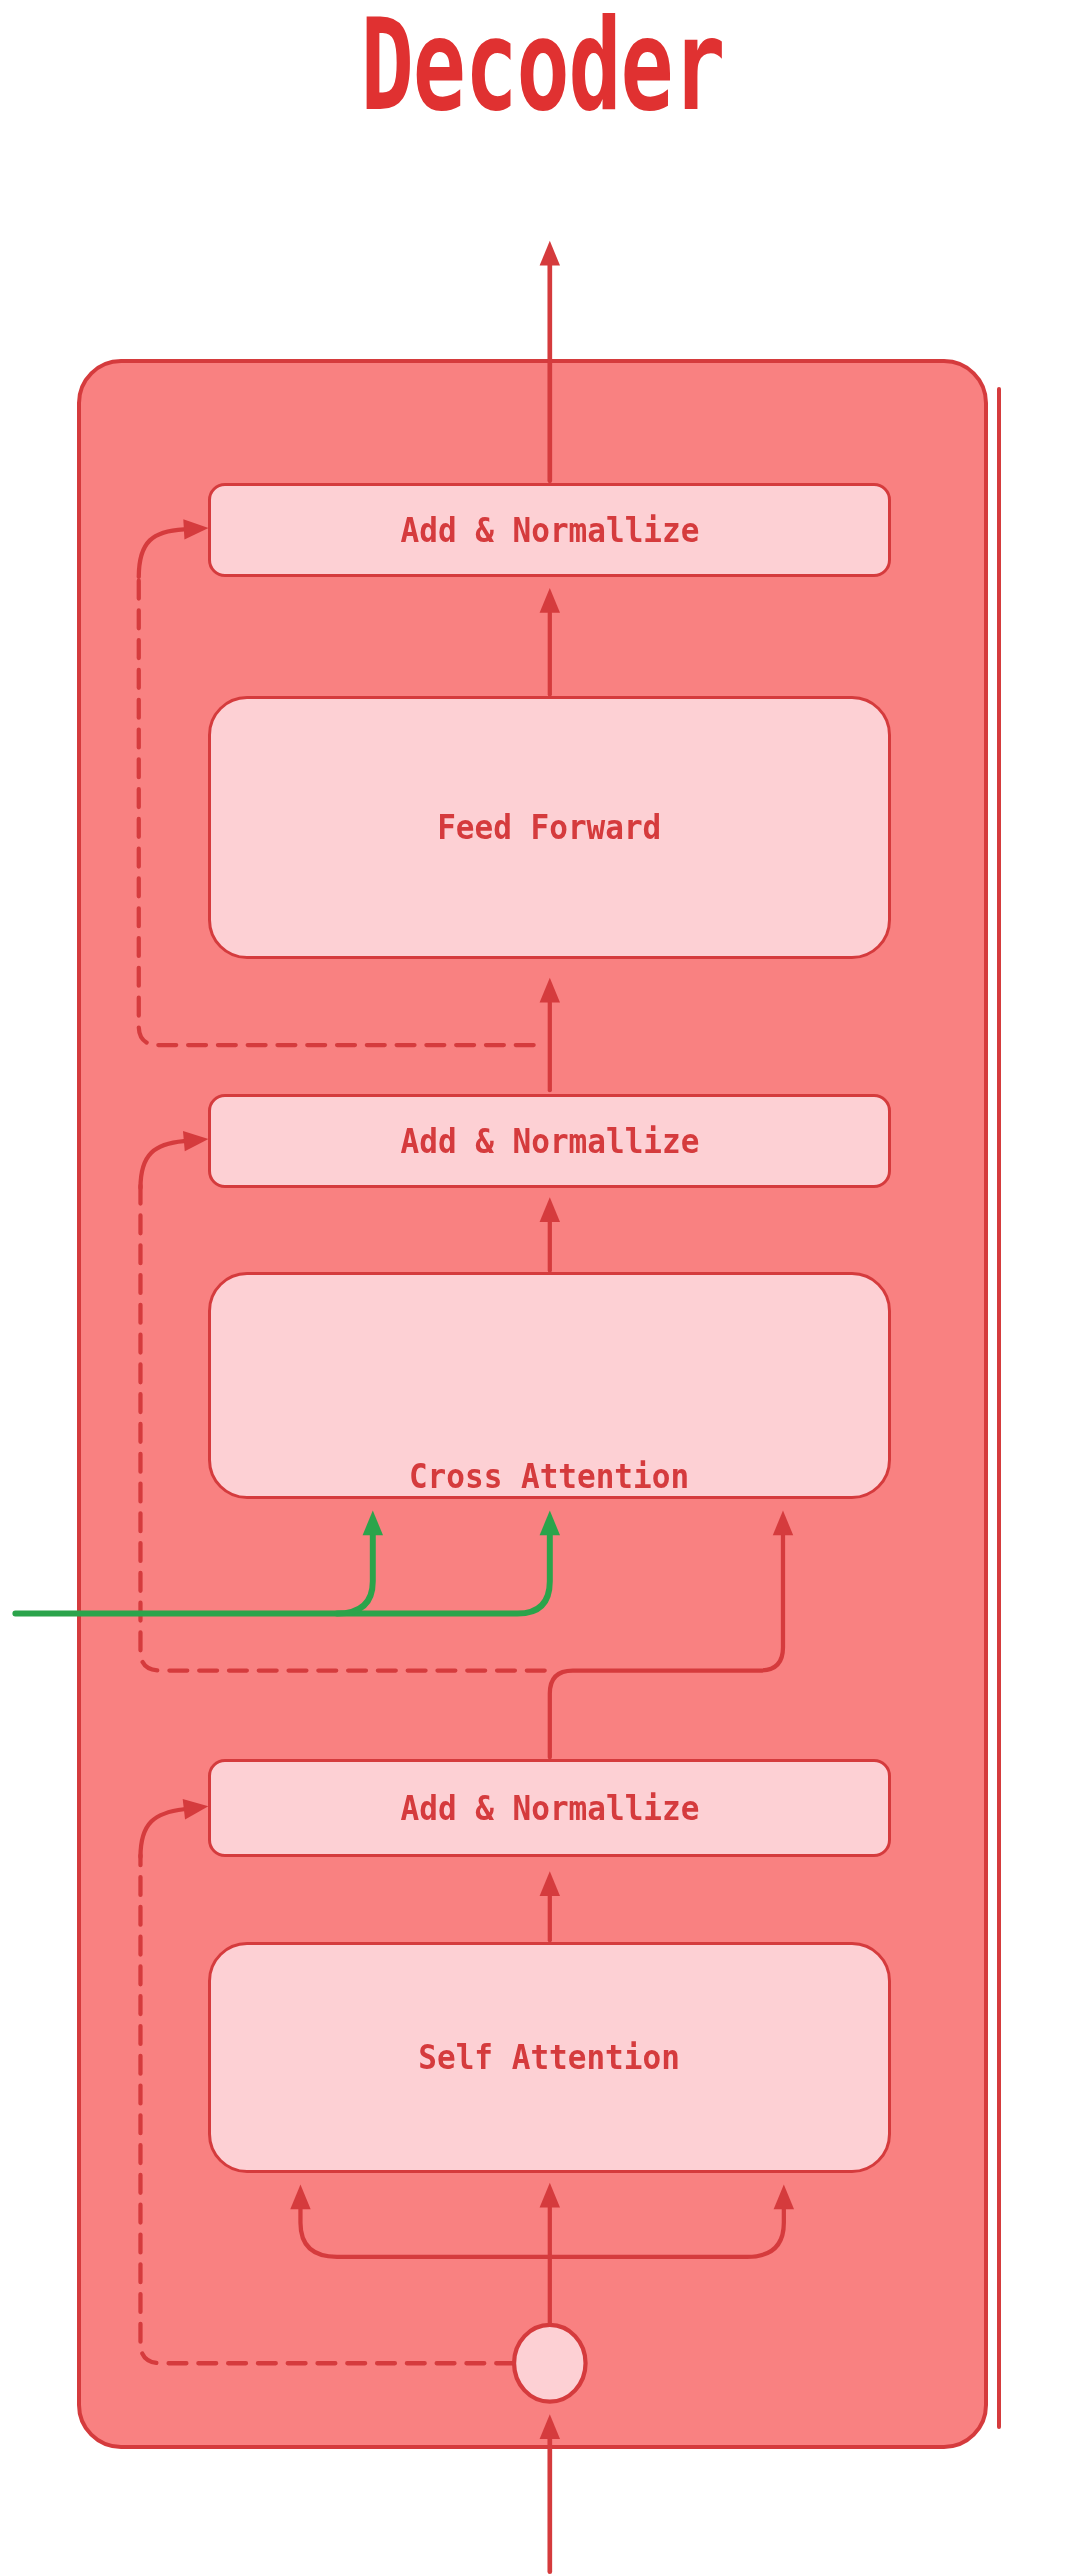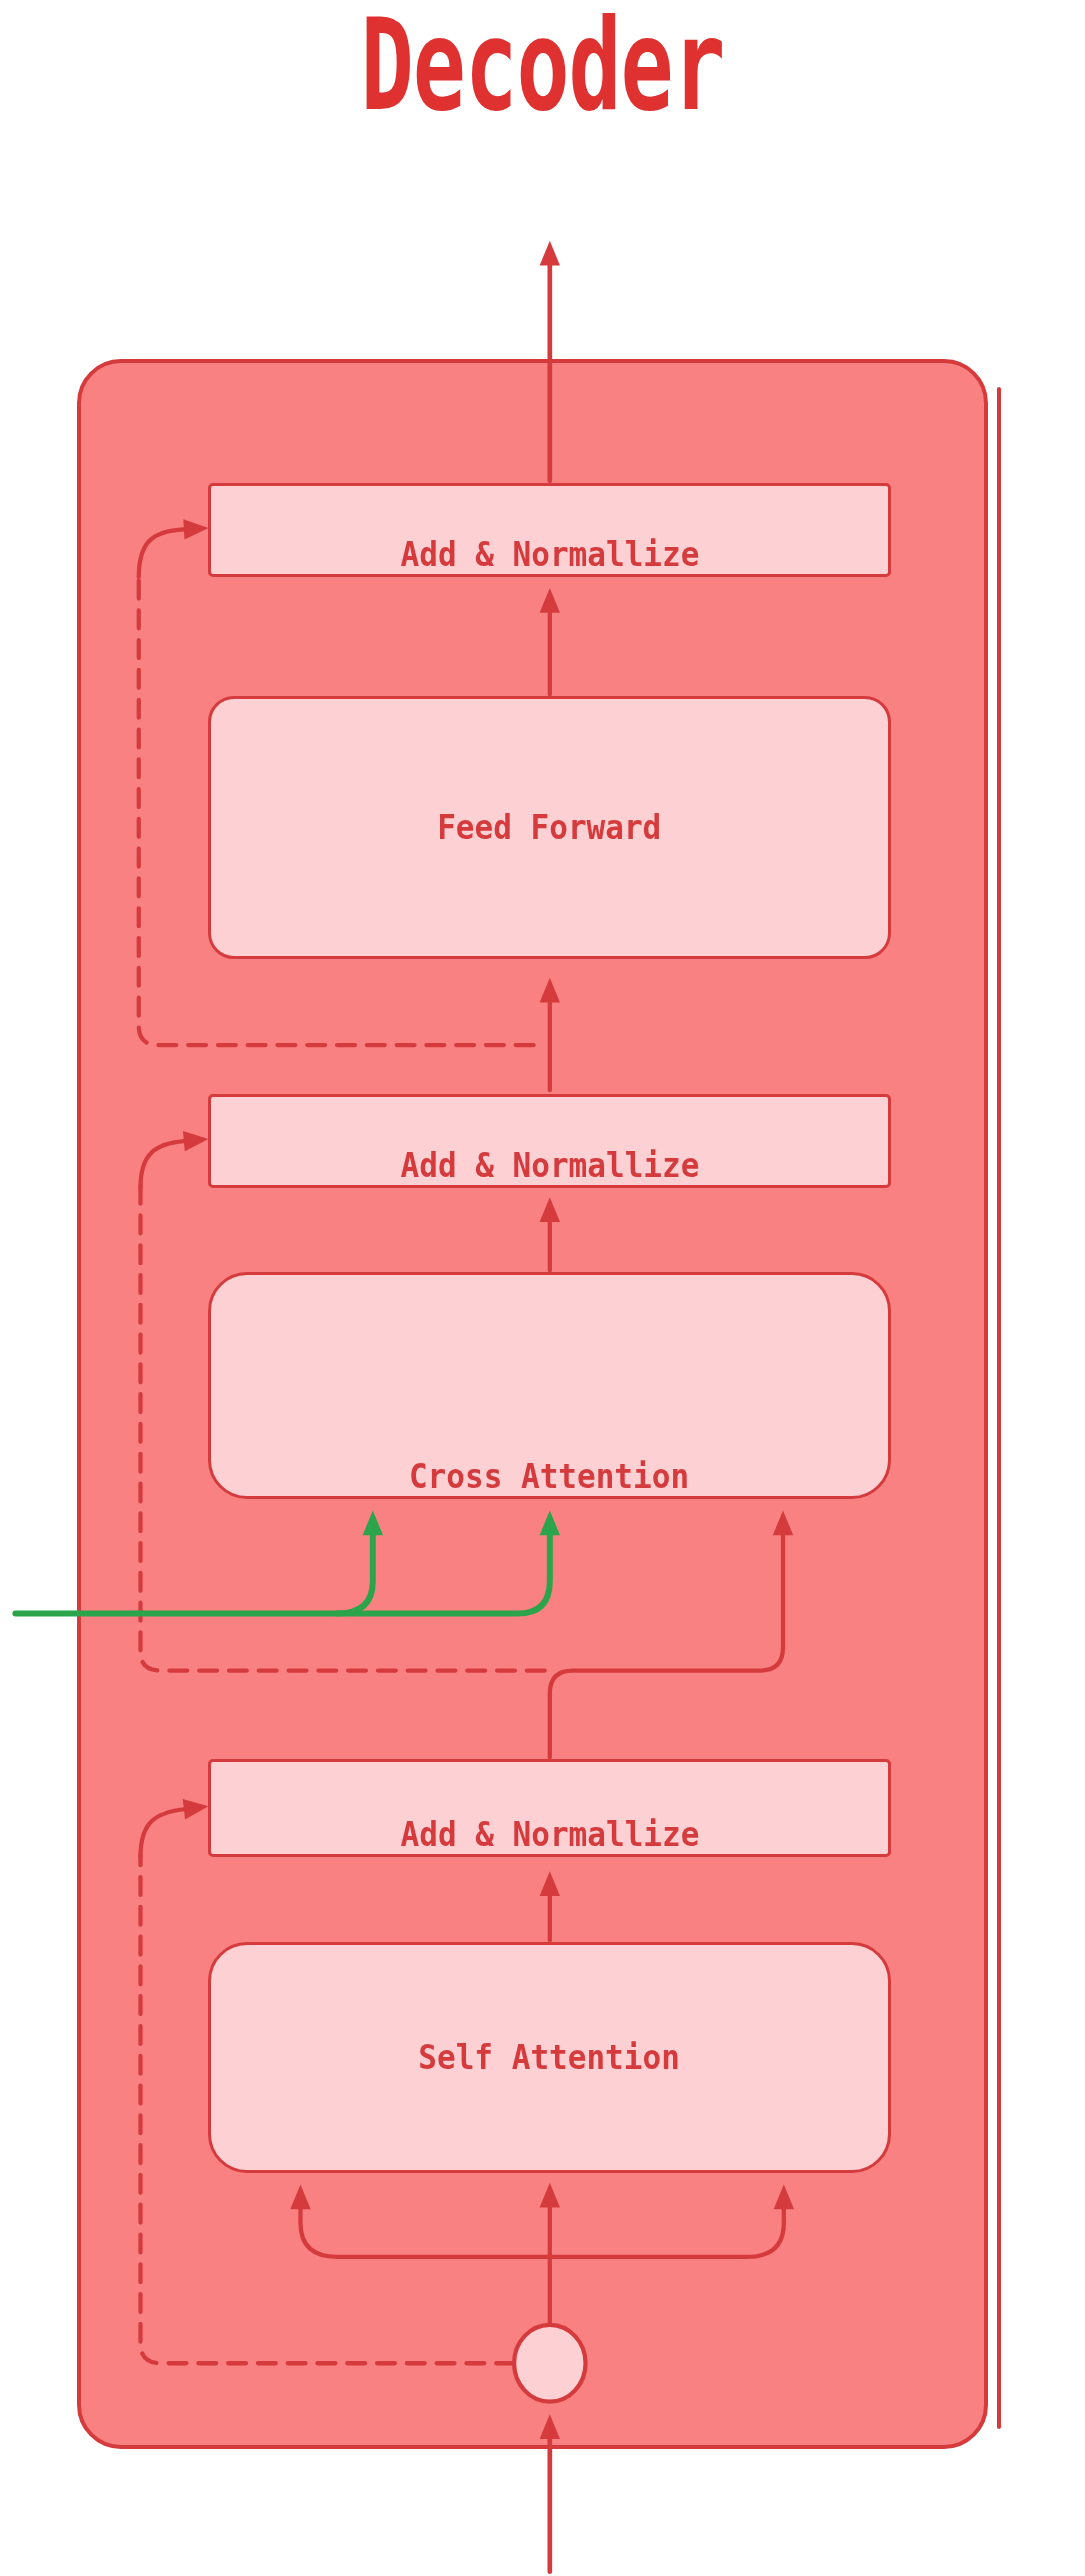--- a/index.html
+++ b/index.html
@@ -37,24 +37,24 @@
     position:absolute;left:208px;width:683px;box-sizing:border-box;
     background:var(--block-fill);
     border:3.4px solid var(--stroke-red);
     display:flex;align-items:center;justify-content:center;
     z-index:2;
   }
   .block .label{
     color:var(--stroke-red);font-size:33px;font-weight:bold;white-space:nowrap;
     transform:scaleX(0.94);transform-origin:center;
   }
-  .slim{height:94px;border-radius:5px;align-items:flex-end;}
+  .slim{height:94px;border-radius:17px;}
   .big{border-radius:39px;}
   #blk-addnorm-top{top:483px;}
-  #blk-feedforward{top:696px;height:263px;border-radius:26px;}
+  #blk-feedforward{top:696px;height:263px;}
   #blk-addnorm-mid{top:1094px;}
   #blk-crossattn{top:1272px;height:227px;align-items:flex-end;}
   #blk-addnorm-bot{top:1759px;height:98px;}
   #blk-selfattn{top:1942px;height:231px;}
   svg.overlay{position:absolute;left:0;top:0;z-index:3;pointer-events:none;}
   .ln{stroke:var(--stroke-red);stroke-width:5;fill:none;stroke-linecap:round;stroke-linejoin:round;}
   .thick{stroke-width:5.5;}
   .dash{stroke-dasharray:21 14;}
   .gln{stroke:var(--encoder-green);stroke-width:7;fill:none;stroke-linecap:round;stroke-linejoin:round;}
   .fill-red{fill:var(--stroke-red);}

